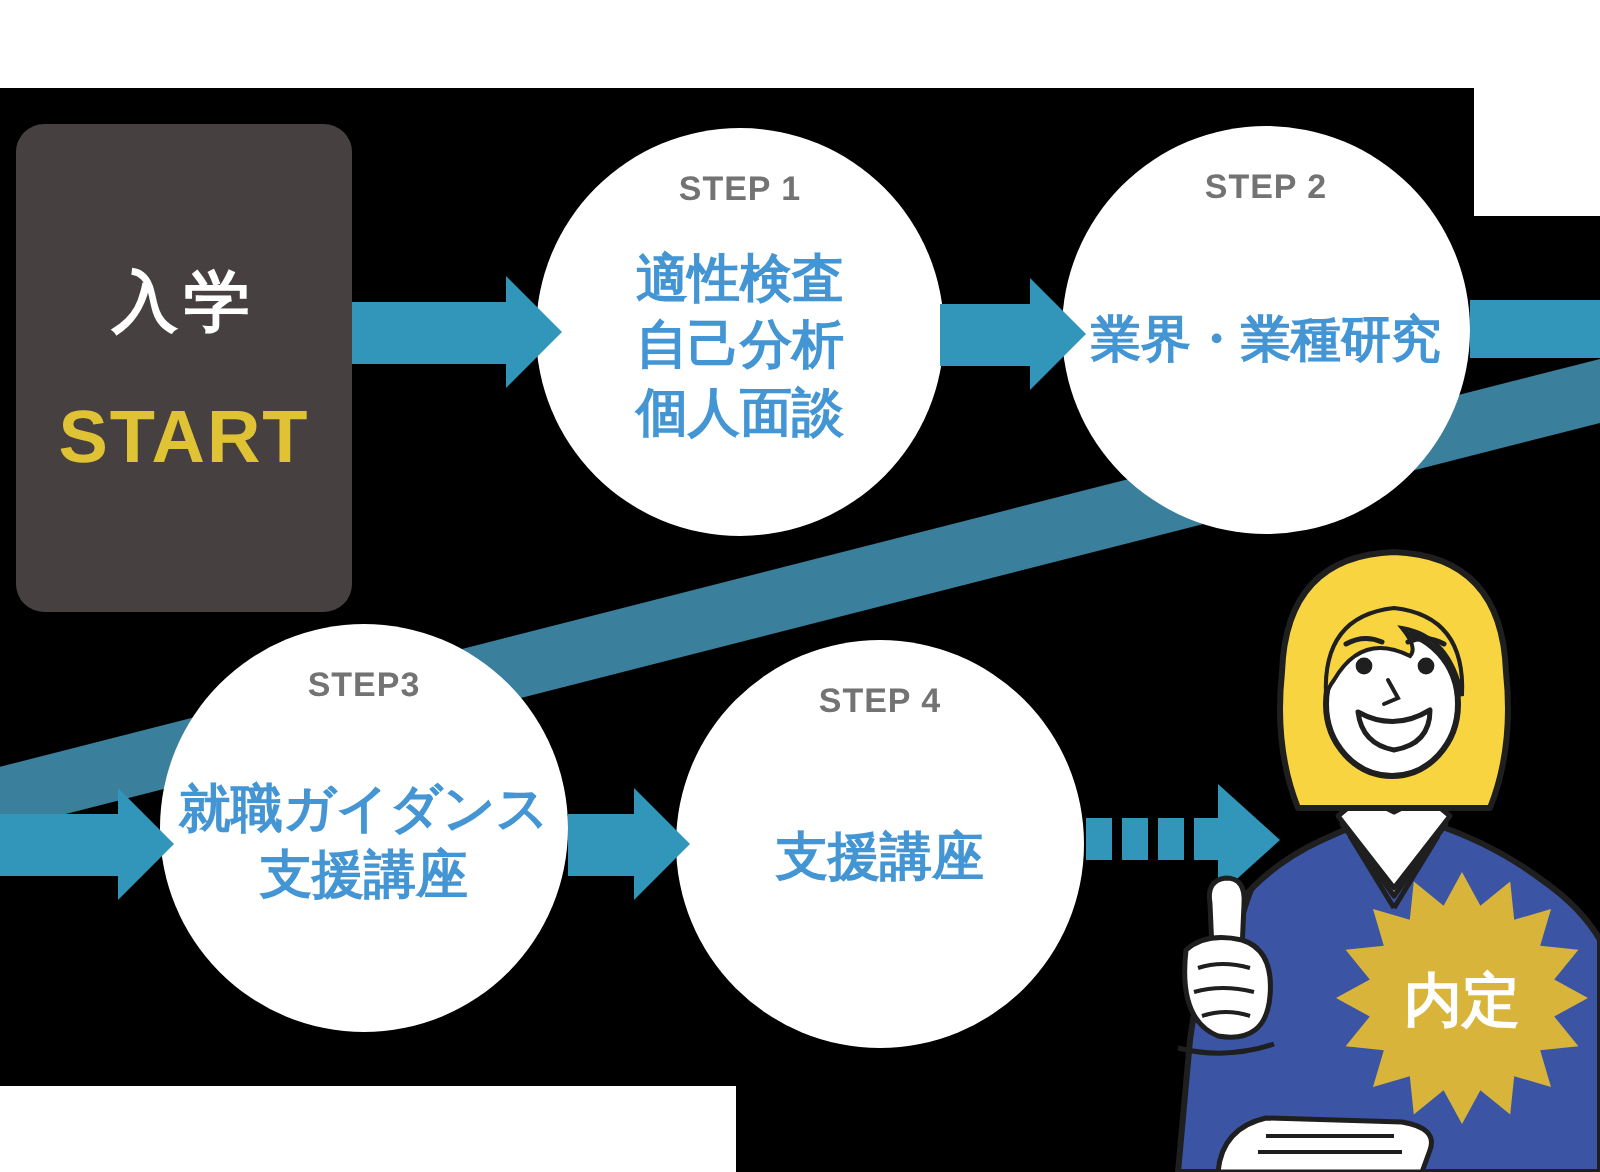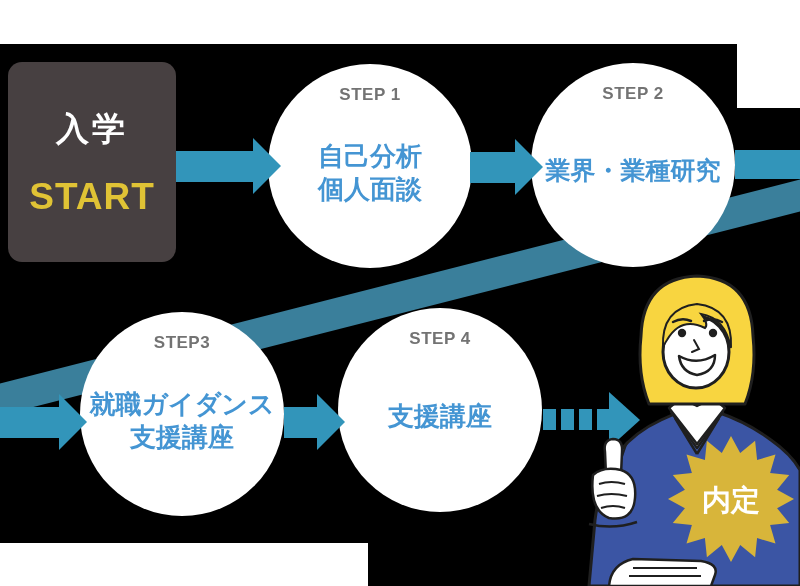--- a/index.html
+++ b/index.html
@@ -17,21 +17,21 @@
     background:#3a7f9b;transform:rotate(-14.3deg);transform-origin:0 50%;z-index:1;
   }
 
   .circle{
     position:absolute;width:204px;height:204px;border-radius:50%;background:#fff;z-index:2;
     display:flex;flex-direction:column;align-items:center;justify-content:center;text-align:center;
   }
   .c1{left:268px;top:64px;}
   .c2{left:531px;top:63px;}
   .c3{left:80px;top:312px;}
-  .c4{left:338px;top:308px;}
+  .c4{left:338px;top:320px;}
   .step-label{
     position:absolute;top:21px;left:0;right:0;text-align:center;
     font-size:17px;font-weight:bold;color:#737373;letter-spacing:.5px;
   }
   .circle-text{font-size:26px;font-weight:bold;color:#4495d3;line-height:1.28;margin-top:14px;}
   .c2 .circle-text{font-size:25px;margin-top:10px;text-align:center;}
 
   .arrow-body{position:absolute;background:#3295ba;z-index:3;}
   .arrow-head{
     position:absolute;width:0;height:0;z-index:3;
@@ -45,21 +45,21 @@
   .a3b{left:735px;top:150px;width:65px;height:29px;}
   .a4b{left:0;top:407px;width:60px;height:31px;}
   .a4h{left:59px;top:394px;}
   .a5b{left:284px;top:407px;width:34px;height:31px;}
   .a5h{left:317px;top:394px;}
   .dash{position:absolute;top:409px;width:13px;height:21px;background:#3295ba;z-index:3;}
   .d1{left:543px;} .d2{left:561px;} .d3{left:579px;} .d4{left:597px;}
   .dh{left:609px;top:392px;border-left-width:31px;}
 
   .start-box{
-    position:absolute;left:8px;top:62px;width:168px;height:200px;background:#474041;
+    position:absolute;left:8px;top:62px;width:168px;height:244px;background:#474041;
     border-radius:14px;z-index:2;display:flex;flex-direction:column;
     align-items:center;justify-content:center;gap:24px;
   }
   .start-title{color:#ffffff;font-size:33px;font-weight:bold;letter-spacing:3px;}
   .start-sub{color:#e0c335;font-size:37px;font-weight:800;letter-spacing:1px;}
 
   .person{position:absolute;left:575px;top:270px;width:225px;height:316px;z-index:4;}
 </style>
 </head>
 <body>
@@ -90,20 +90,21 @@
 
   <div class="dash d1"></div>
   <div class="dash d2"></div>
   <div class="dash d3"></div>
   <div class="dash d4"></div>
   <div class="arrow-head dh"></div>
 
   <div class="circle c1">
     <div class="step-label">STEP 1</div>
     <div class="circle-text">
+      <div>適性検査</div>
       <div>自己分析</div>
       <div>個人面談</div>
     </div>
   </div>
 
   <div class="circle c2">
     <div class="step-label">STEP 2</div>
     <div class="circle-text">
       <div>業界・業種研究</div>
     </div>

